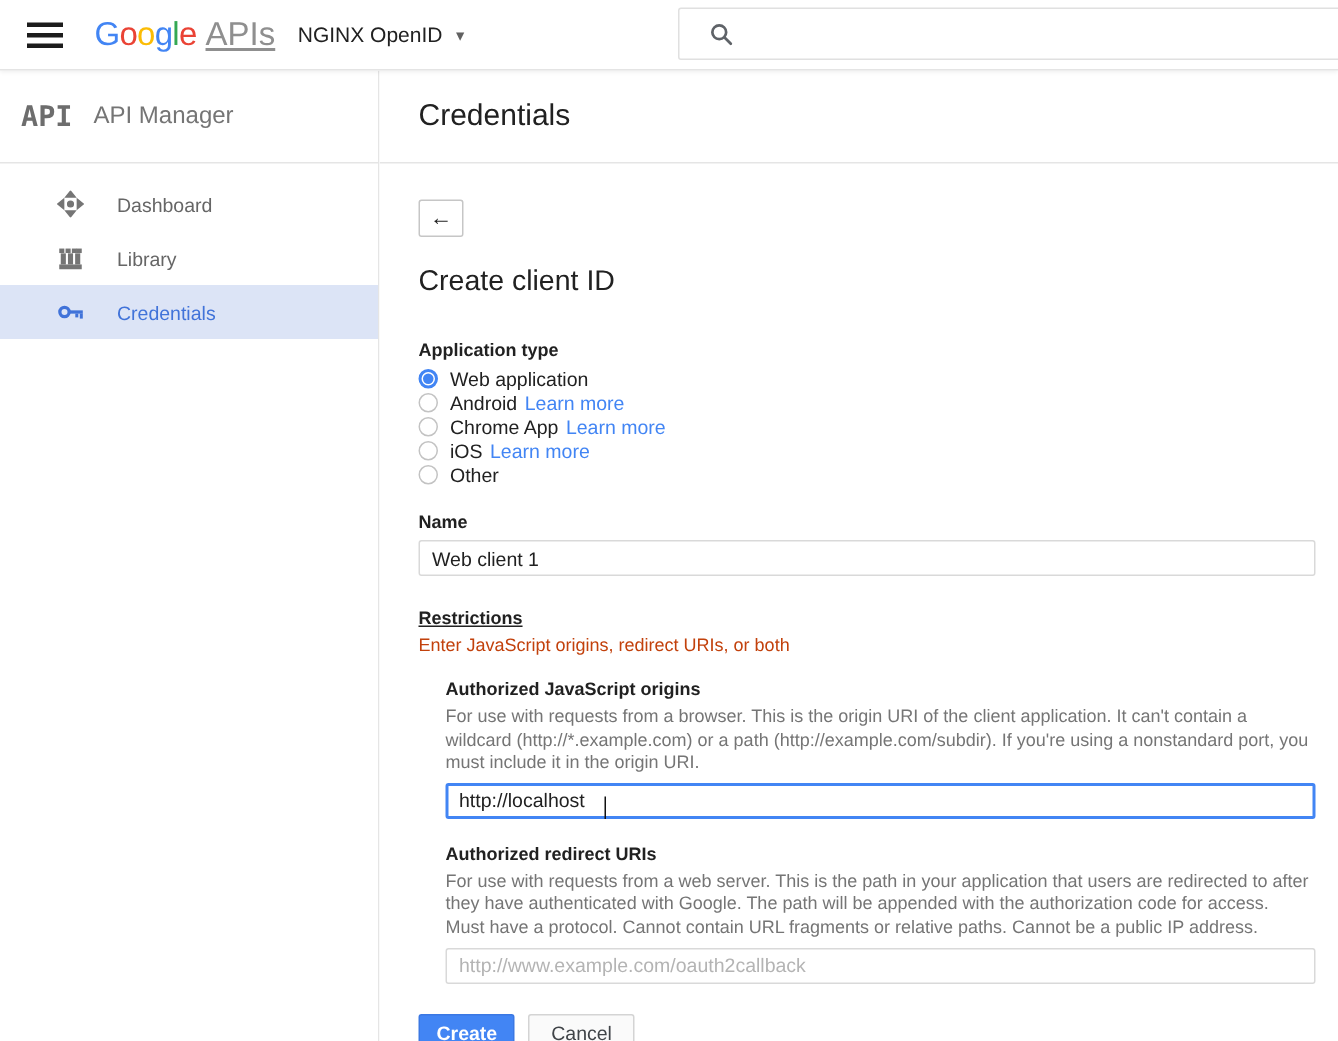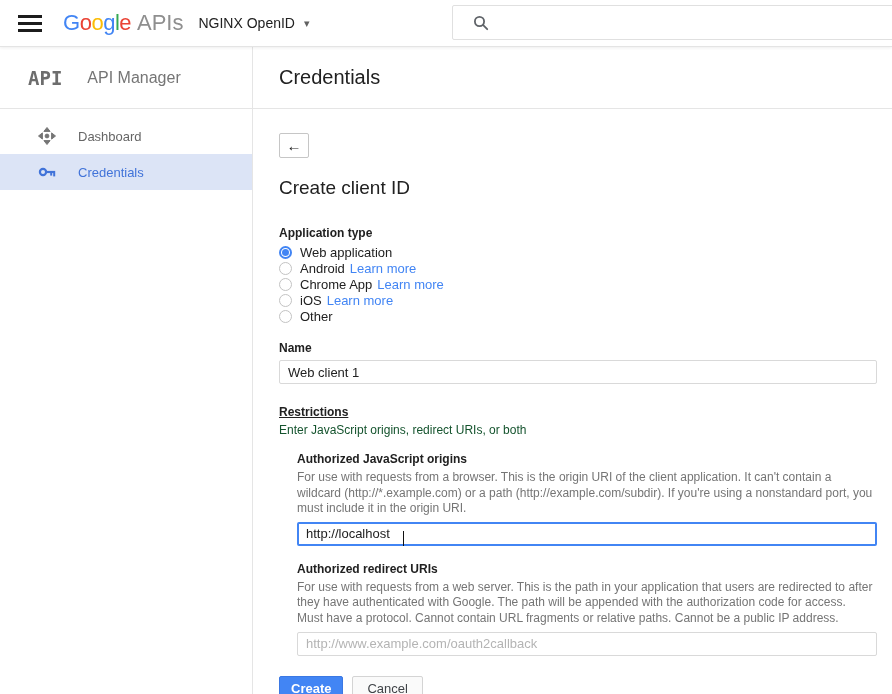--- a/index.html
+++ b/index.html
@@ -34,21 +34,21 @@
     margin-left: 21px;
     font-size: 22px;
     letter-spacing: -0.5px;
     white-space: nowrap;
     display: flex; align-items: baseline;
   }
   .l-blue   { color: #4285f4; }
   .l-red    { color: #ea4335; }
   .l-yellow { color: #fbbc05; }
   .l-green  { color: #34a853; }
-  .apis-suffix { color: #8f8f8f; margin-left: 6px; letter-spacing: 0; }
+  .apis-suffix { color: #8f8f8f; margin-left: 6px; letter-spacing: 0; text-decoration: underline; }
 
   .project-selector {
     margin-left: 15px;
     display: flex; align-items: center;
     font-size: 14px;
     color: #212121;
     cursor: pointer;
   }
   .caret-down {
     margin-left: 9px;
@@ -85,22 +85,21 @@
   .sidebar {
     width: 253px;
     min-width: 253px;
     border-right: 1px solid #e5e5e5;
     background: #fff;
   }
   .sidebar-brand {
     height: 62px;
     border-bottom: 1px solid #e5e5e5;
     display: flex; align-items: center;
-    padding-left: 28px;
-    gap: 11px;
+    padding-left: 14px;
   }
   .api-glyph {
     font-family: "DejaVu Sans Mono", monospace;
     font-weight: bold;
     font-size: 19px;
     color: #6d6d6d;
     letter-spacing: 0px;
   }
   .sidebar-title {
     margin-left: 14px;
@@ -196,21 +195,21 @@
     padding: 0 8px;
     font-size: 13px;
     font-family: "Liberation Sans", sans-serif;
     color: #212121;
     outline: none;
     background: #fff;
   }
   .text-input::placeholder { color: #b4b4b4; opacity: 1; }
 
   .restrictions-label { margin-top: 21px; text-decoration: underline; }
-  .hint-text { margin-top: 4px; font-size: 12px; color: #14532d; }
+  .hint-text { margin-top: 4px; font-size: 12px; color: #c2410c; }
 
   .indent-block { margin-left: 18px; margin-top: 15px; }
   .desc-text {
     margin-top: 4px;
     font-size: 12px;
     color: #757575;
     line-height: 15.6px;
     max-width: 578px;
   }
   .indent-block .text-input { width: 580px; }
@@ -304,20 +303,35 @@
             <polygon points="9,0.5 5.9,4.4 12.1,4.4"></polygon>
             <polygon points="9,17.5 5.9,13.6 12.1,13.6"></polygon>
             <polygon points="0.5,9 4.4,5.9 4.4,12.1"></polygon>
             <polygon points="17.5,9 13.6,5.9 13.6,12.1"></polygon>
             <circle cx="9" cy="9" r="1.9"></circle>
           </svg>
         </span>
         <span class="nav-label">Dashboard</span>
       </div>
 
+      <div class="nav-item">
+        <span class="nav-icon">
+          <svg width="18" height="18" viewBox="0 0 18 18" class="icon-gray">
+            <rect x="2" y="3.2" width="2.4" height="2"></rect>
+            <rect x="6.2" y="3.2" width="2.4" height="2"></rect>
+            <rect x="10.4" y="3.2" width="2.4" height="2"></rect>
+            <rect x="13.6" y="3.2" width="2.4" height="2"></rect>
+            <rect x="3" y="6.4" width="2.4" height="6.4"></rect>
+            <rect x="7.8" y="6.4" width="2.4" height="6.4"></rect>
+            <rect x="12.6" y="6.4" width="2.4" height="6.4"></rect>
+            <rect x="2" y="13.8" width="14" height="2.2"></rect>
+          </svg>
+        </span>
+        <span class="nav-label">Library</span>
+      </div>
 
       <div class="nav-item selected">
         <span class="nav-icon">
           <svg width="18" height="18" viewBox="0 0 18 18" class="icon-blue">
             <circle cx="5" cy="9" r="3.1" fill="none" stroke-width="2.2"></circle>
             <rect x="8" y="7.9" width="9.2" height="2.2" stroke="none"></rect>
             <rect x="12.2" y="10" width="2" height="2.6" stroke="none"></rect>
             <rect x="15.2" y="10" width="2" height="3.4" stroke="none"></rect>
           </svg>
         </span>

